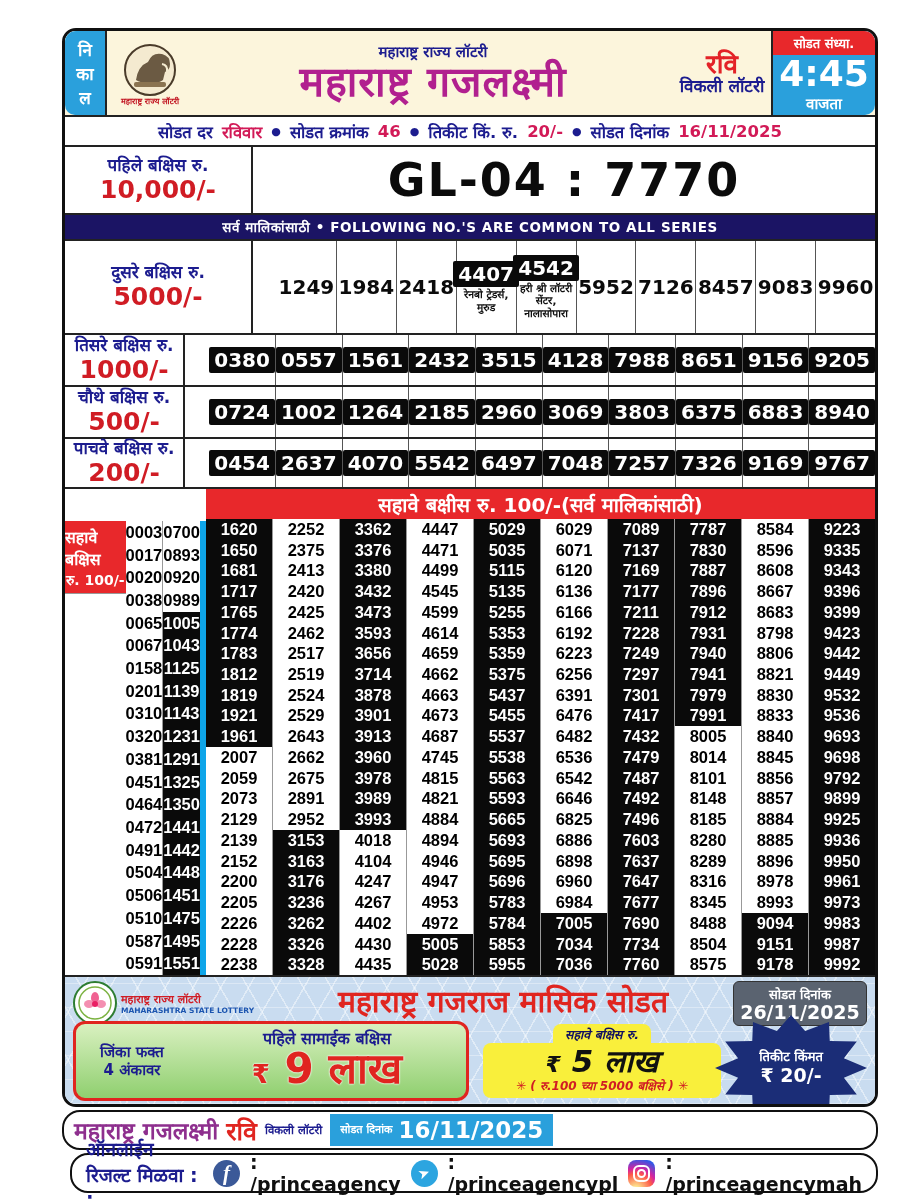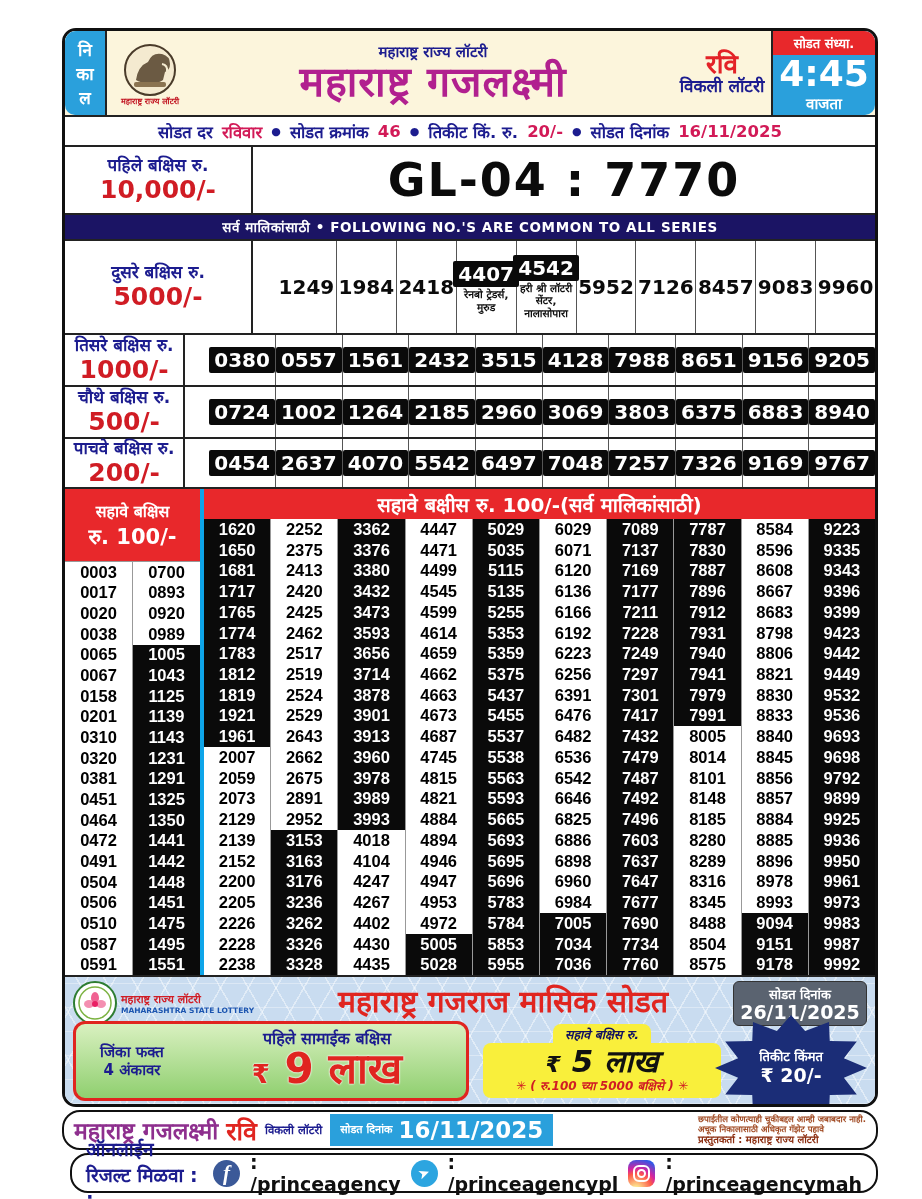--- a/index.html
+++ b/index.html
@@ -57,25 +57,25 @@
          border-right:1.5px solid #555;min-width:0;}
   .pcell:last-child{border-right:none;}
   .pcell .plain{font-size:20px;font-weight:800;color:#0b0b0b;}
   .chip{background:#0a0a0a;color:#fff;font-size:20px;font-weight:800;padding:1px 5px;
         border-radius:2px;line-height:1.2;}
   .seller{font-size:10.5px;font-weight:700;color:#101010;text-align:center;line-height:1.15;
           margin-top:1px;}
 
   
   .sixth{display:flex;height:486px;border-bottom:2px solid #222;background:#fff;}
-  .sixth-left{width:16.666%;display:flex;flex-direction:column;border-right:4px solid #0ea5e9;}
+  .sixth-left{width:16.666%;display:flex;flex-direction:row;border-right:6px solid #0ea5e9;margin-top:32px;}
   .sixth-label{height:72px;background:#e8282b;color:#fff;display:flex;flex-direction:column;
                align-items:center;justify-content:center;border-bottom:1px solid #999;}
   .sixth-label .l1{font-size:16px;font-weight:700;}
-  .sixth-label .l2{font-size:21px;font-weight:800;text-align:right;}
+  .sixth-label .l2{font-size:14px;font-weight:800;text-align:right;}
   .sixth-left-cols{flex:1;display:flex;}
   .sixth-right{flex:1;display:flex;flex-direction:column;}
   .sixth-bar{height:30px;background:#e8282b;color:#fff;display:flex;align-items:center;
              justify-content:center;font-size:20px;font-weight:800;}
   .sixth-cols{flex:1;display:flex;}
   .ncol{flex:1;display:flex;flex-direction:column;border-right:1px solid #999;min-width:0;}
   .ncol:last-child{border-right:none;}
   .ncell{flex:1;display:flex;align-items:center;justify-content:center;
          font-size:16.5px;font-weight:800;font-family:"Liberation Sans","DejaVu Sans",sans-serif;}
   .ncell.dk{background:#0a0a0a;color:#fff;}
@@ -722,25 +722,20 @@
   </div>
 
   <div class="strip strip1">
     <span class="s1-title">महाराष्ट्र गजलक्ष्मी</span>
     <span class="s1-day">रवि</span>
     <span class="s1-weekly">विकली लॉटरी</span>
     <span class="s1-datebox">
       <span class="cap">सोडत दिनांक</span>
       <span class="dt">16/11/2025</span>
     </span>
-    <span class="s1-disc">
-      <div class="t">छपाईतील कोणत्याही चुकीबद्दल आम्ही जबाबदार नाही.</div>
-      <div class="t">अचूक निकालासाठी अधिकृत गॅझेट पहावे</div>
-      <div class="p">प्रस्तुतकर्ता : महाराष्ट्र राज्य लॉटरी</div>
-    </span>
   </div>
 
   <div class="strip strip2">
     <span class="s2-lead">ऑनलाईन रिजल्ट मिळवा : :</span>
     <span class="icon-circle fb">f</span>
     <span class="handle">: /princeagency</span>
     <span class="icon-circle tg">
         <span>➤</span>
       </span>
     <span class="handle">: /princeagencypl</span>

